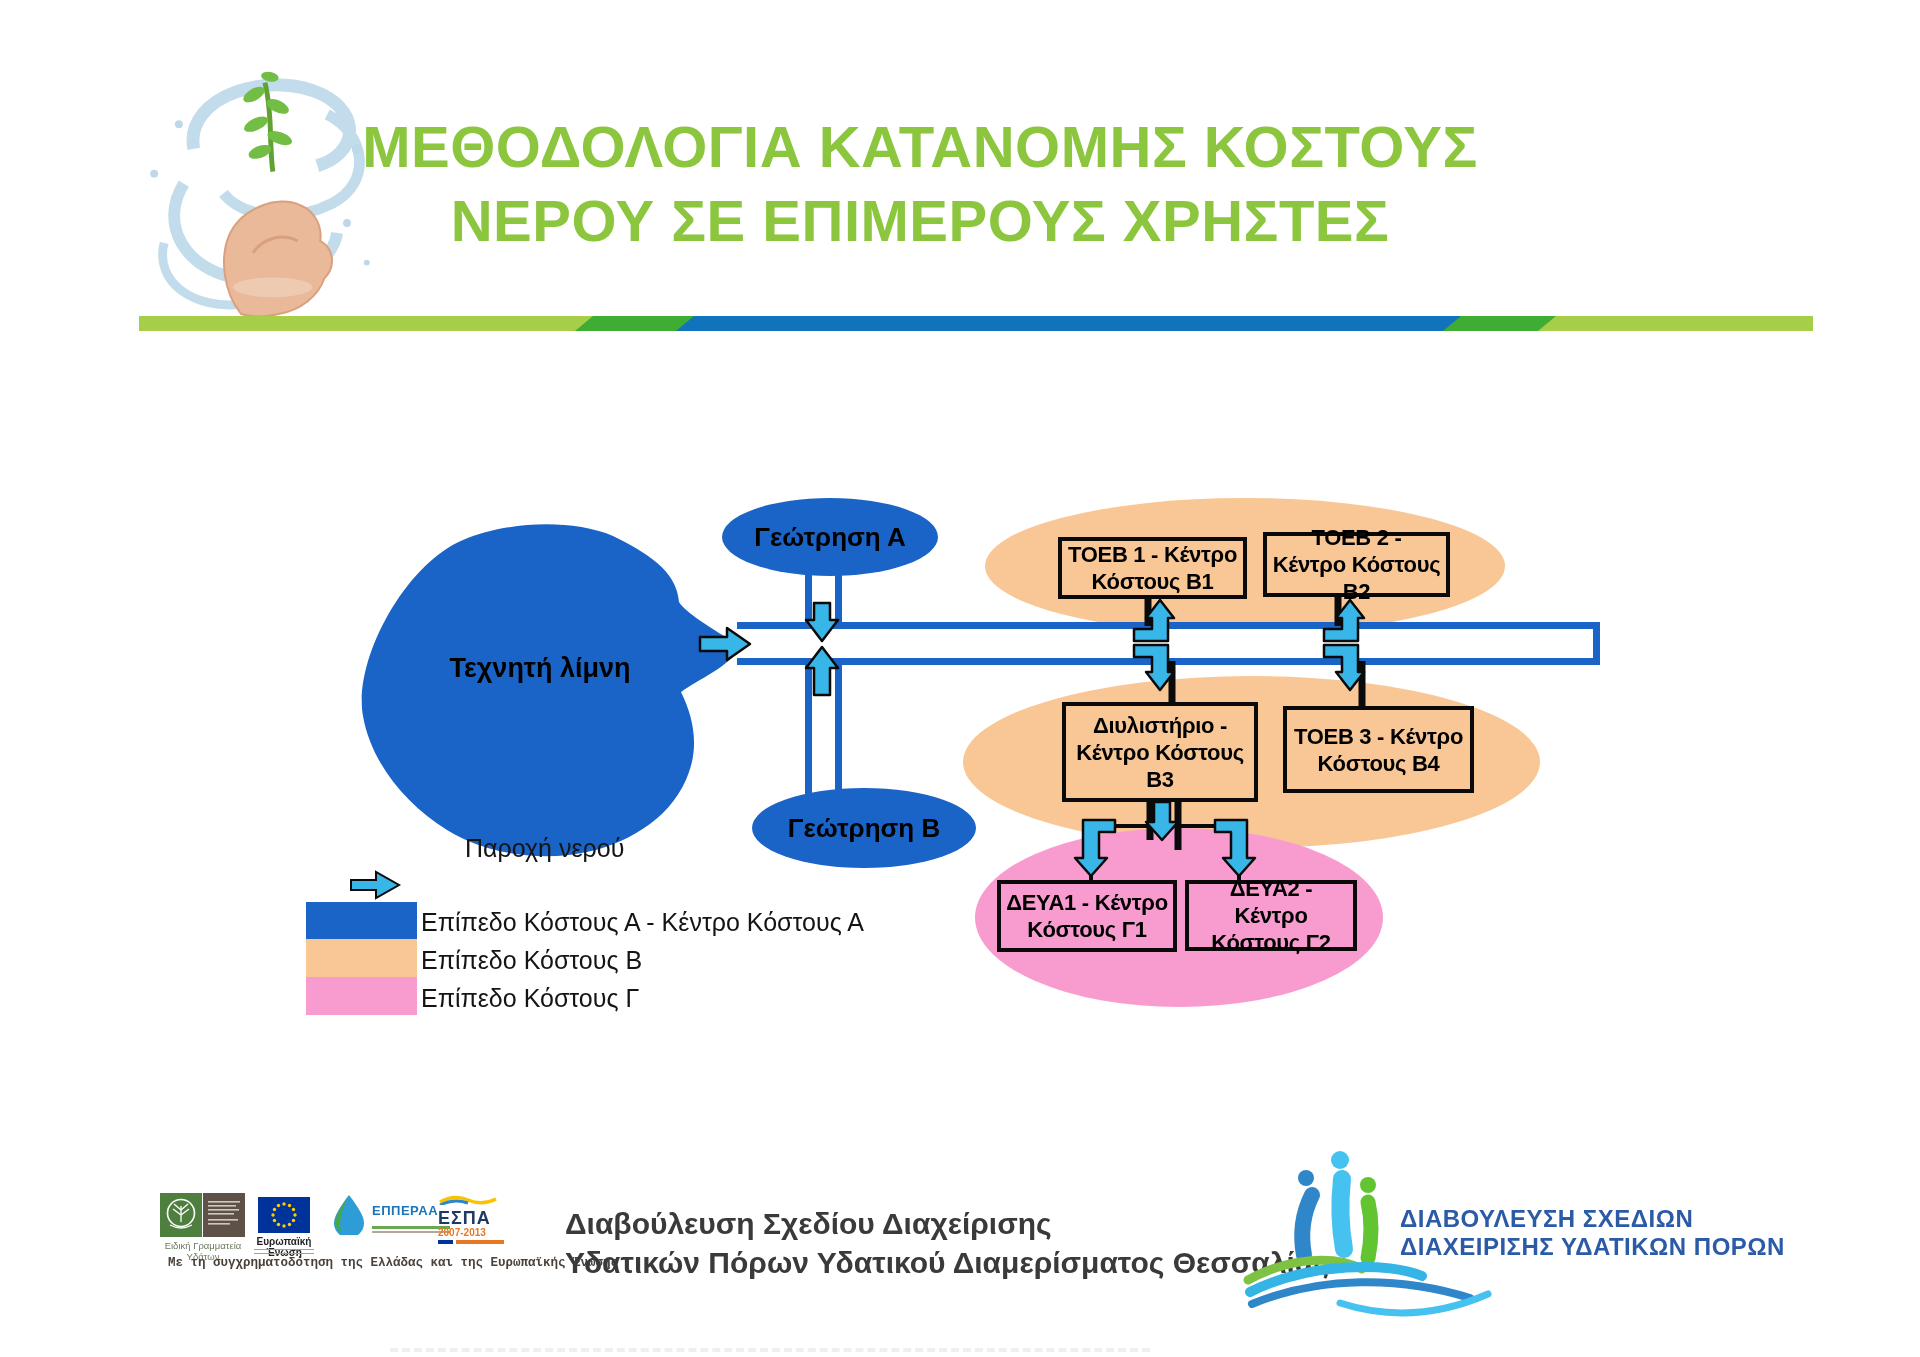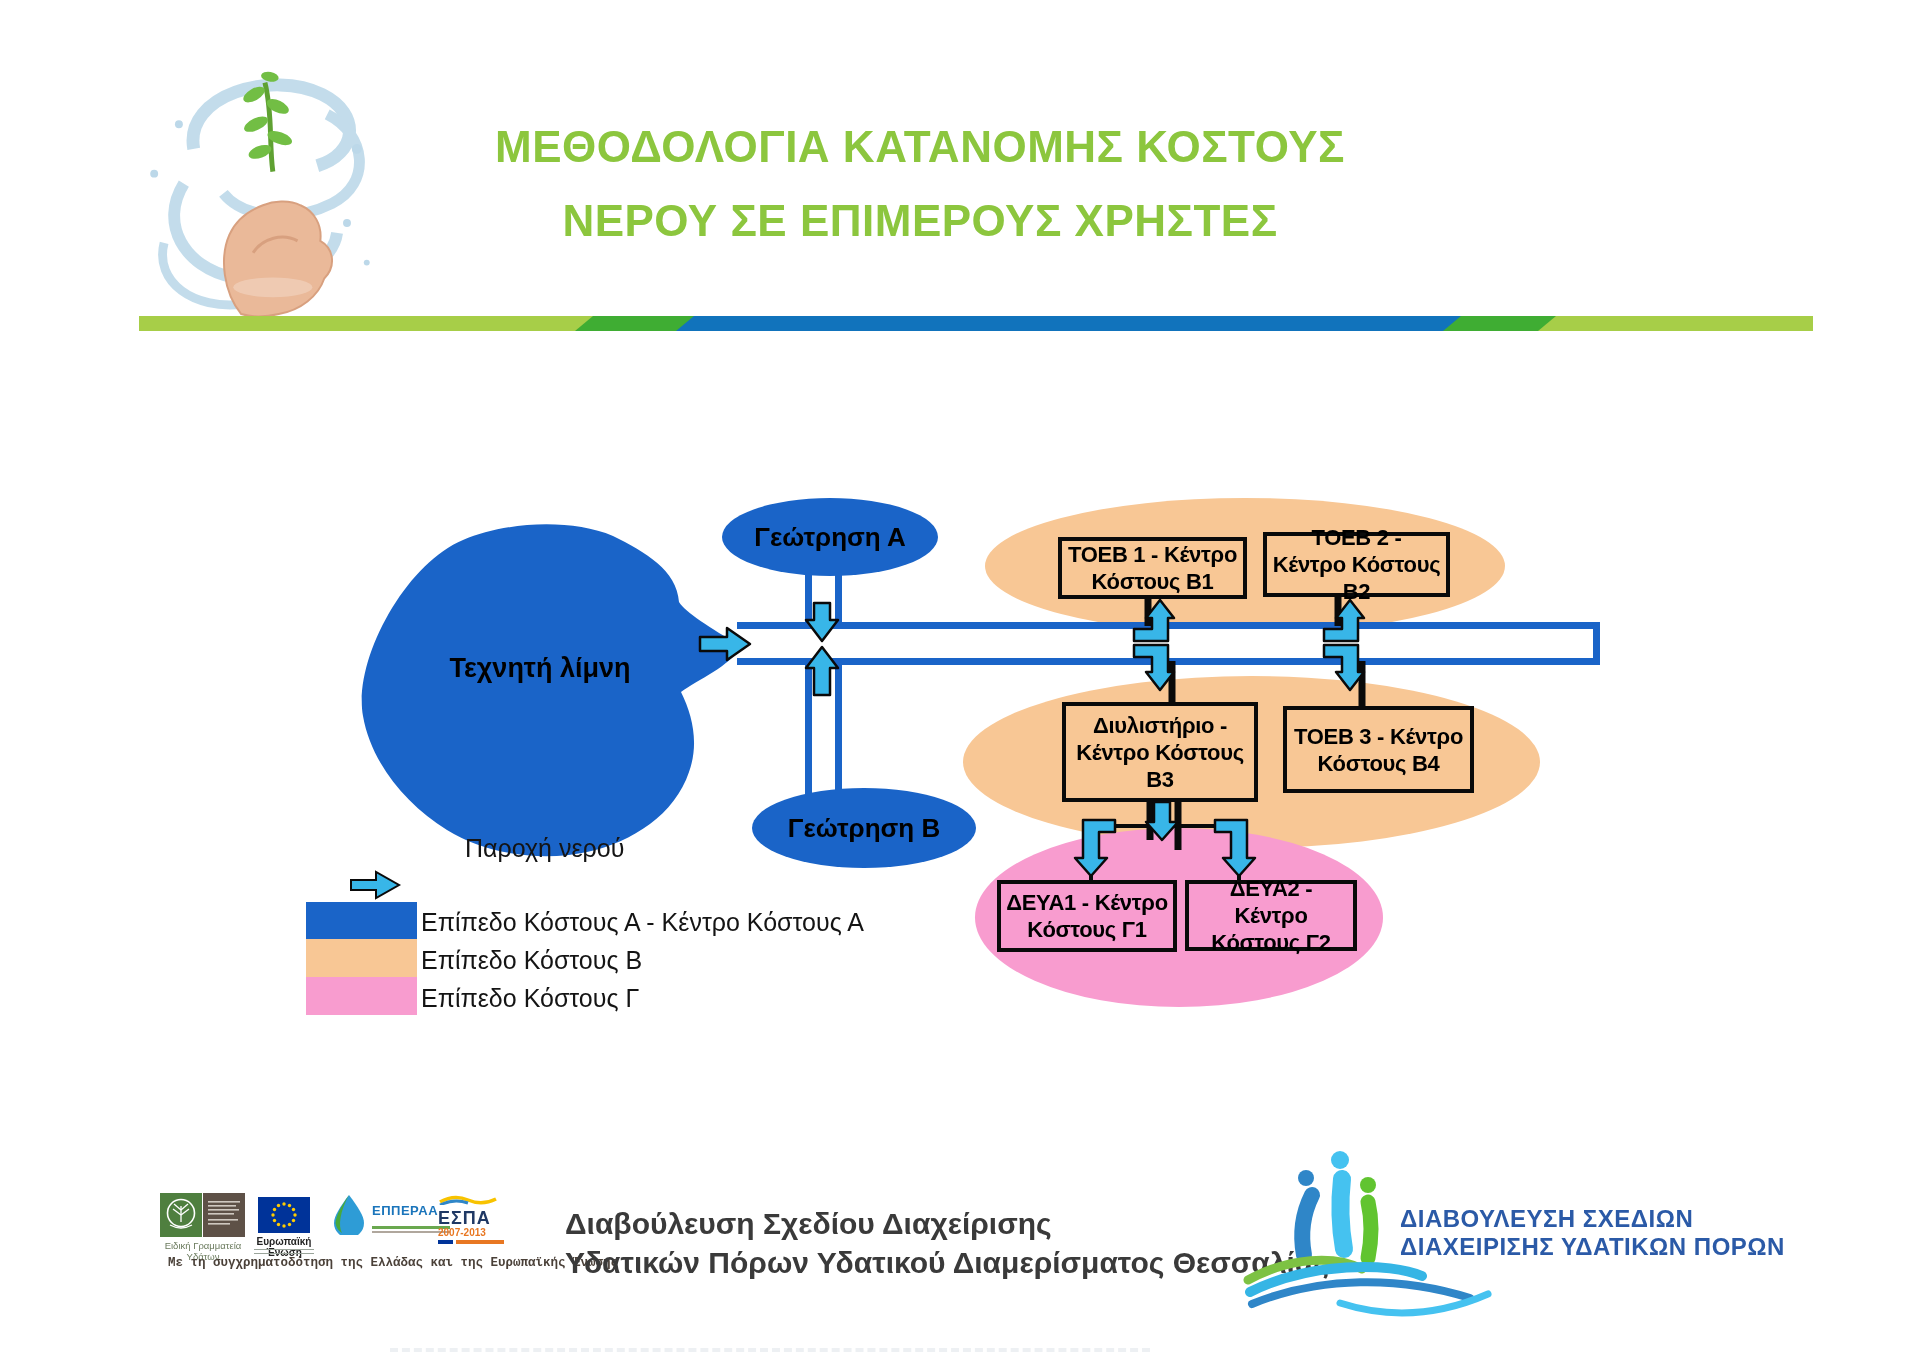--- a/index.html
+++ b/index.html
@@ -2,21 +2,21 @@
 <html><head>
 <meta charset="utf-8">
 <style>
   html,body{margin:0;padding:0;background:#fff;}
   .slide{position:relative;width:1920px;height:1357px;background:#fff;overflow:hidden;
          font-family:"Liberation Sans",sans-serif;}
   .abs{position:absolute;}
 
   
   .title{left:355px;top:110px;width:1130px;text-align:center;color:#8CC63E;
-         font-size:44px;font-weight:bold;line-height:74px;letter-spacing:.5px;}
+         font-size:58px;font-weight:bold;line-height:74px;letter-spacing:.5px;}
   .divider{left:139px;top:316px;}
 
   
   .ellipse{border-radius:50%;z-index:1;display:flex;align-items:center;justify-content:center;
            color:#000;font-weight:bold;text-align:center;}
   .blue-el{background:#1A64C8;font-size:26px;}
   .orange-el{background:#F8C795;}
   .pink-el{background:#F89CCF;}
   .lake-svg{left:345px;top:518px;z-index:1;}
   .lake-label{left:435px;top:653px;width:210px;text-align:center;z-index:2;

